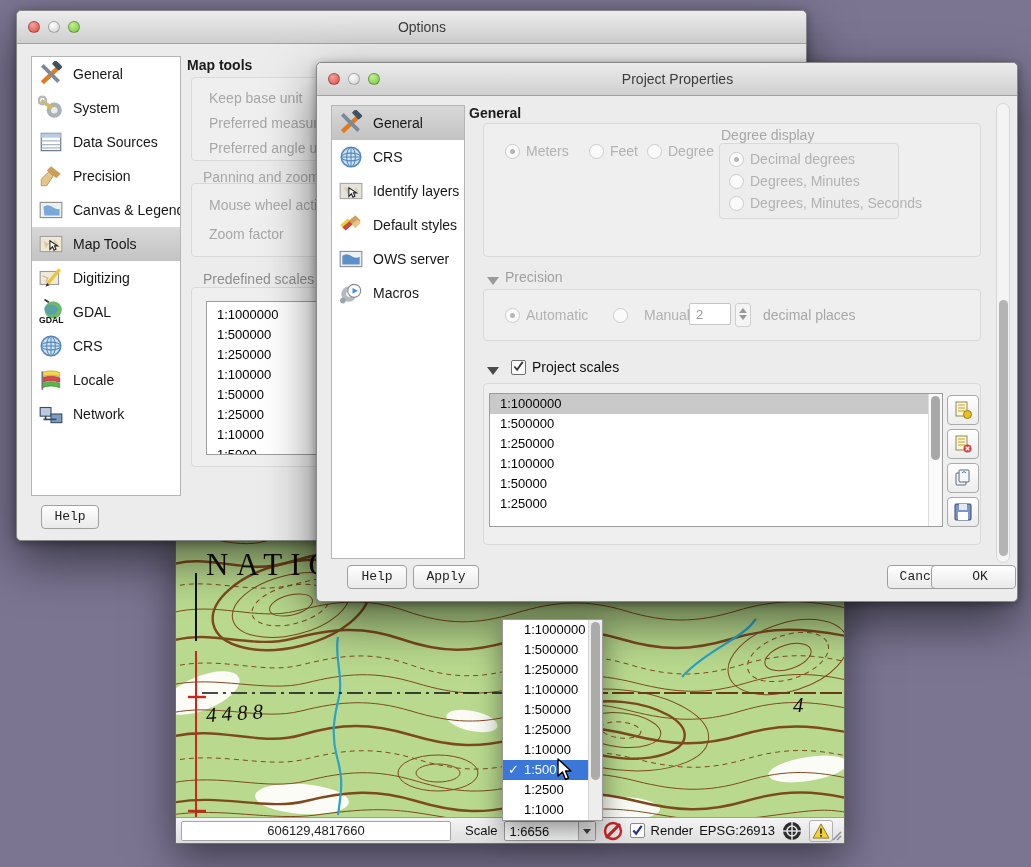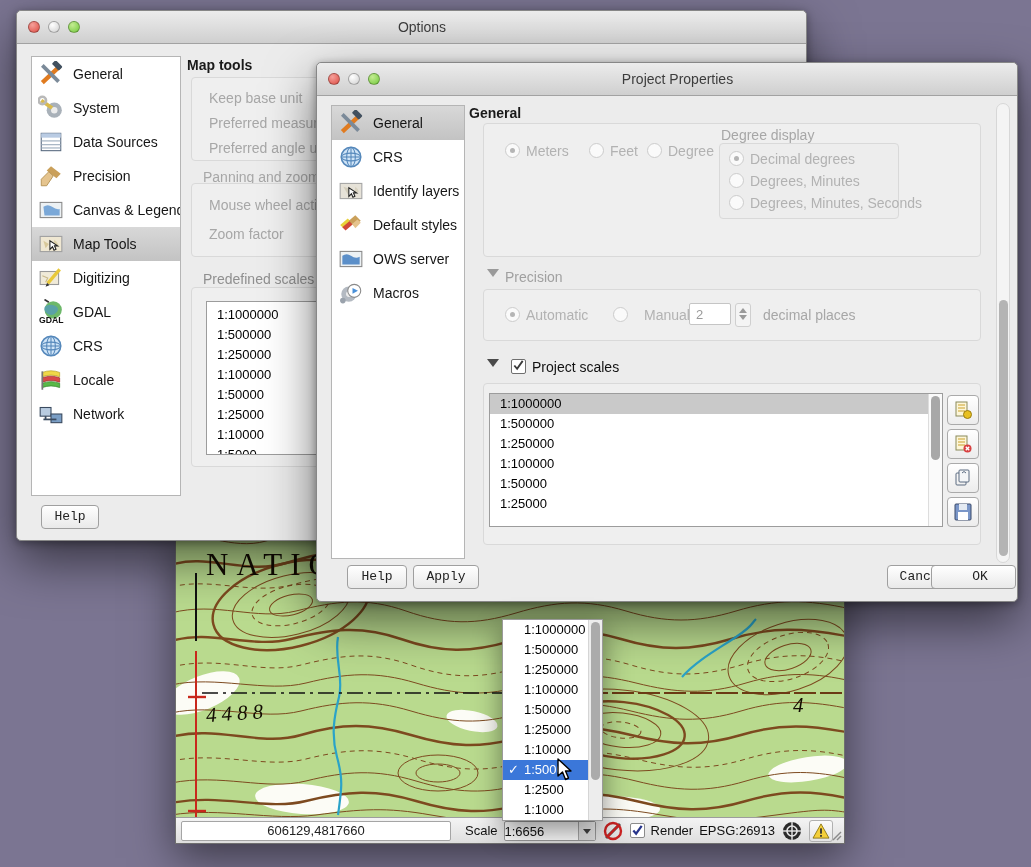--- a/index.html
+++ b/index.html
@@ -31,21 +31,21 @@
   .icon{width:26px;height:26px;flex:0 0 26px;}
   .icon svg{width:26px;height:26px;display:block;}
 
   
   .groupbox{position:absolute;border:1px solid #d9d9d9;border-radius:4px;background:#efefef;box-sizing:border-box;}
   .glabel{position:absolute;font-size:14px;color:#a7a7a7;white-space:nowrap;}
   .heading{position:absolute;font-size:14px;font-weight:bold;color:#1a1a1a;}
   .radio{width:15px;height:15px;border-radius:50%;border:1px solid #cccccc;background:#fafafa;
          display:inline-block;position:relative;vertical-align:-3px;box-sizing:border-box;}
   .radio.on::after{content:"";position:absolute;inset:4px;border-radius:50%;background:#b5b5b5;}
-  .radio-row{position:absolute;font-size:14px;color:#b2b2b2;white-space:nowrap;display:flex;align-items:flex-start;gap:6px;}
+  .radio-row{position:absolute;font-size:14px;color:#b2b2b2;white-space:nowrap;display:flex;align-items:flex-end;gap:6px;}
   .disc{width:0;height:0;border-left:6px solid transparent;border-right:6px solid transparent;
         border-top:8px solid #4a4a4a;display:inline-block;}
 
   
   .scale-list{position:absolute;background:#fff;border:1px solid #9c9c9c;overflow:hidden;}
   .scale-row{height:20px;line-height:20px;font-size:13px;color:#000;padding-left:10px;white-space:nowrap;}
   .scale-row.selected{background:#c9c9c9;}
 
   .vscroll{position:absolute;background:#f4f4f4;border:1px solid #d7d7d7;border-radius:8px;box-sizing:border-box;}
   .vthumb{position:absolute;background:#b4b4b4;border-radius:6px;}
@@ -58,21 +58,21 @@
   #map-window{position:absolute;left:175px;top:524px;width:670px;height:320px;background:#dcdcdc;
               border:1px solid #6f6f6f;box-shadow:0 14px 40px rgba(0,0,0,.5);box-sizing:border-box;}
   #map-canvas{position:absolute;left:0;top:0;right:0;bottom:26px;overflow:hidden;background:#b9da8e;}
   .map-label{position:absolute;color:#140d04;font-family:"Liberation Serif",serif;}
   #statusbar{position:absolute;left:0;right:0;bottom:0;height:26px;background:linear-gradient(#f4f4f4,#dedede);
              border-top:1px solid #9d9d9d;display:flex;align-items:center;font-size:13px;color:#111;
              padding:0 5px;box-sizing:border-box;gap:6px;}
   #coord-box{width:268px;height:18px;background:#fff;border:1px solid #a5a5a5;border-radius:2px;
              text-align:center;line-height:18px;font-size:13px;color:#222;}
   #scale-combo{width:92px;height:20px;background:#fff;border:1px solid #9a9a9a;border-radius:2px;
-               position:relative;font-size:13px;line-height:19px;box-sizing:border-box;}
+               position:relative;font-size:13px;line-height:19px;padding-left:5px;box-sizing:border-box;}
   #scale-combo .arrow-btn{position:absolute;right:0;top:0;bottom:0;width:16px;
                background:linear-gradient(#fdfdfd,#dcdcdc);border-left:1px solid #aaa;}
   #scale-combo .arrow-btn::after{content:"";position:absolute;left:4px;top:7px;width:0;height:0;
                border-left:4px solid transparent;border-right:4px solid transparent;border-top:5px solid #444;}
   .status-icon{width:22px;height:20px;display:flex;align-items:center;justify-content:center;}
   .status-btn{border:1px solid #b0b0b0;border-radius:3px;background:linear-gradient(#fbfbfb,#e4e4e4);}
   .checkbox{width:15px;height:15px;background:#fff;border:1px solid #8b8b8b;border-radius:2px;
             display:inline-block;position:relative;box-sizing:border-box;}
   #grip{position:absolute;right:2px;bottom:2px;}
 

